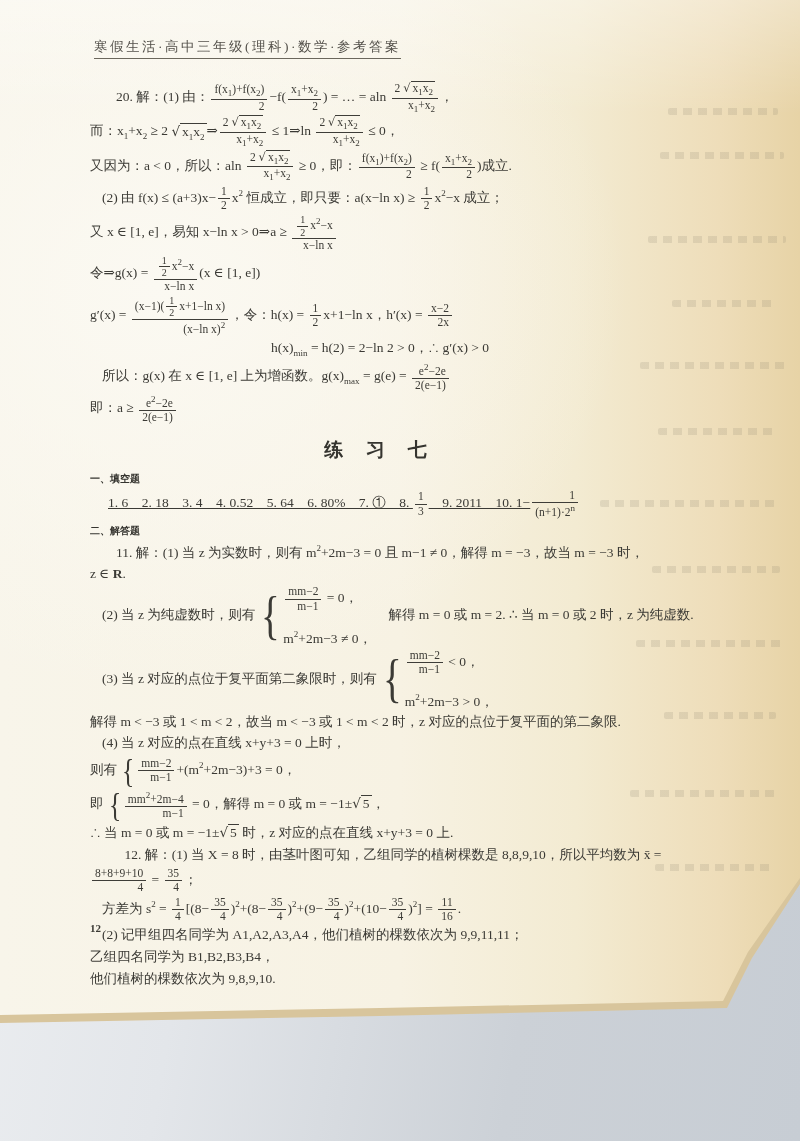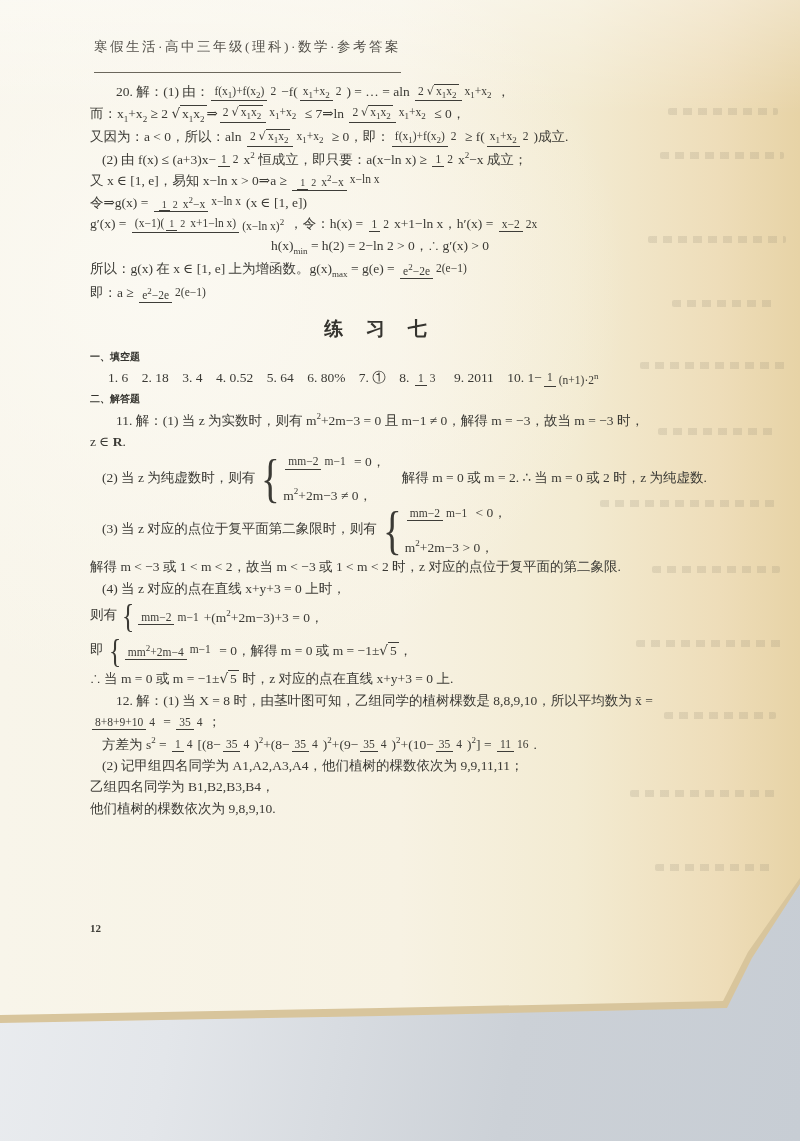--- a/index.html
+++ b/index.html
@@ -16,33 +16,33 @@
     position:absolute;inset:0;
     background:
       linear-gradient(180deg,rgba(255,255,255,.35) 0%,rgba(255,255,255,0) 10%),
       radial-gradient(90% 55% at 20% 25%,#fbf9f2 0%,rgba(251,249,242,0) 65%),
       linear-gradient(90deg,#f8f5ea 0%,#f7f2e3 50%,#f3ebd2 72%,#eeddb9 90%,#e7d3a6 100%);
     clip-path:polygon(0 0,800px 0,800px 878px,748px 952px,723px 1001px,380px 1008px,0 1015px);
   }
   .header{
     position:absolute;left:94px;top:38px;
     font-size:13.5px;letter-spacing:2.5px;color:#53504a;
-    border-bottom:1px solid #6b675c;padding-bottom:16px;white-space:nowrap;
+    border-bottom:1px solid #6b675c;padding-bottom:2px;white-space:nowrap;
   }
   .content{
     position:absolute;left:90px;top:80px;width:580px;
     font-size:13.5px;color:#3b3a35;line-height:1.45;
   }
   .line{margin:2px 0;white-space:nowrap;}
   .heading{text-align:center;font-weight:bold;font-size:19px;letter-spacing:9px;color:#35342f;margin:12px 0 8px;}
   .sub{font-weight:bold;font-size:10px;margin:5px 0 3px;color:#35342f;}
   .bold{font-weight:bold;}
   sup{font-size:9px;}
   sub{font-size:9px;}
-  .fr{display:inline-flex;vertical-align:middle;text-align:center;margin:0 2px;font-size:11.5px;line-height:1.15;}
+  .fr{display:inline-flex;flex-direction:column;vertical-align:middle;text-align:right;margin:0 2px;font-size:11.5px;line-height:1.15;}
   .fr .nu{display:block;border-bottom:1px solid #3e3d38;padding:0 3px;white-space:nowrap;}
   .fr .de{display:block;padding:0 3px;white-space:nowrap;}
   .fr .fr{font-size:10px;}
   .sq{white-space:nowrap;}
   .sq .sym{font-family:"DejaVu Sans",sans-serif;}
   .sq .rad{border-top:1px solid #3e3d38;padding:0 2px;}
   .cs{display:inline-flex;align-items:center;vertical-align:middle;margin:0 3px;}
   .cs .brace{line-height:.95;font-weight:400;color:#3b3a35;transform:scaleX(.75);}
   .cs .stack{display:inline-flex;flex-direction:column;gap:16px;text-align:left;}
   .cs .csline{white-space:nowrap;line-height:1.2;}
@@ -67,21 +67,21 @@
         </span><span>−f(</span><span class="fr">
           <span class="nu"><span>x</span><sub>1</sub><span>+x</span><sub>2</sub></span>
           <span class="de"><span>2</span></span>
         </span><span>) = … = aln </span><span class="fr">
           <span class="nu"><span>2 </span><span class="sq"><span class="sym">√</span><span class="rad"><span>x</span><sub>1</sub><span>x</span><sub>2</sub></span></span></span>
           <span class="de"><span>x</span><sub>1</sub><span>+x</span><sub>2</sub></span>
         </span><span>，</span></div>
       <div class="line" style="margin-left: 0px;"><span>而：x</span><sub>1</sub><span>+x</span><sub>2</sub><span> ≥ 2 </span><span class="sq"><span class="sym">√</span><span class="rad"><span>x</span><sub>1</sub><span>x</span><sub>2</sub></span></span><span>⇒</span><span class="fr">
           <span class="nu"><span>2 </span><span class="sq"><span class="sym">√</span><span class="rad"><span>x</span><sub>1</sub><span>x</span><sub>2</sub></span></span></span>
           <span class="de"><span>x</span><sub>1</sub><span>+x</span><sub>2</sub></span>
-        </span><span> ≤ 7⇒ln </span><span class="fr">
+        </span><span> ≤ 1⇒ln </span><span class="fr">
           <span class="nu"><span>2 </span><span class="sq"><span class="sym">√</span><span class="rad"><span>x</span><sub>1</sub><span>x</span><sub>2</sub></span></span></span>
           <span class="de"><span>x</span><sub>1</sub><span>+x</span><sub>2</sub></span>
         </span><span> ≤ 0，</span></div>
       <div class="line" style="margin-left: 0px;"><span>又因为：a &lt; 0，所以：aln </span><span class="fr">
           <span class="nu"><span>2 </span><span class="sq"><span class="sym">√</span><span class="rad"><span>x</span><sub>1</sub><span>x</span><sub>2</sub></span></span></span>
           <span class="de"><span>x</span><sub>1</sub><span>+x</span><sub>2</sub></span>
         </span><span> ≥ 0，即：</span><span class="fr">
           <span class="nu"><span>f(x</span><sub>1</sub><span>)+f(x</span><sub>2</sub><span>)</span></span>
           <span class="de"><span>2</span></span>
         </span><span> ≥ f(</span><span class="fr">
@@ -116,31 +116,31 @@
             </span><span>x+1−ln x)</span></span>
           <span class="de"><span>(x−ln x)</span><sup>2</sup></span>
         </span><span>，令：h(x) = </span><span class="fr">
           <span class="nu"><span>1</span></span>
           <span class="de"><span>2</span></span>
         </span><span>x+1−ln x，h′(x) = </span><span class="fr">
           <span class="nu"><span>x−2</span></span>
           <span class="de"><span>2x</span></span>
         </span></div>
       <div class="line" style="margin-left: 0px; text-align: center;"><span>h(x)</span><sub>min</sub><span> = h(2) = 2−ln 2 &gt; 0，∴ g′(x) &gt; 0</span></div>
-      <div class="line" style="margin-left: 0px;"><span>所以：g(x) 在 x ∈ [1, e] 上为增函数。g(x)</span><sub>max</sub><span> = g(e) = </span><span class="fr">
+      <div class="line" style="margin-left: 12px;"><span>所以：g(x) 在 x ∈ [1, e] 上为增函数。g(x)</span><sub>max</sub><span> = g(e) = </span><span class="fr">
           <span class="nu"><span>e</span><sup>2</sup><span>−2e</span></span>
           <span class="de"><span>2(e−1)</span></span>
         </span></div>
       <div class="line" style="margin-left: 0px;"><span>即：a ≥ </span><span class="fr">
           <span class="nu"><span>e</span><sup>2</sup><span>−2e</span></span>
           <span class="de"><span>2(e−1)</span></span>
         </span></div>
       <div class="heading">练 习 七</div>
       <div class="sub">一、填空题</div>
-      <div class="line" style="margin-left: 18px;"><span>1. 6　2. 18　3. 4　4. 0.52　5. 64　6. 80%　7. ①　8. </span><span class="fr">
+      <div class="line" style="margin-left: 18px; text-decoration: underline;"><span>1. 6　2. 18　3. 4　4. 0.52　5. 64　6. 80%　7. ①　8. </span><span class="fr">
           <span class="nu"><span>1</span></span>
           <span class="de"><span>3</span></span>
         </span><span>　9. 2011　10. 1−</span><span class="fr">
           <span class="nu"><span>1</span></span>
           <span class="de"><span>(n+1)·2</span><sup>n</sup></span>
         </span></div>
       <div class="sub">二、解答题</div>
       <div class="line" style="margin-left: 26px;"><span>11. 解：(1) 当 z 为实数时，则有 m</span><sup>2</sup><span>+2m−3 = 0 且 m−1 ≠ 0，解得 m = −3，故当 m = −3 时，</span></div>
       <div class="line" style="margin-left: 0px;"><span>z ∈ </span><span class="bold">R</span><span>.</span></div>
       <div class="line" style="margin-left: 12px;"><span>(2) 当 z 为纯虚数时，则有</span><span class="cs">
@@ -177,21 +177,21 @@
       <div class="line" style="margin-left: 0px;"><span>即</span><span class="cs">
           <span class="brace" style="font-size: 34px;">{</span>
           <span class="stack">
             <span class="csline"><span class="fr">
                 <span class="nu"><span>mm</span><sup>2</sup><span>+2m−4</span></span>
                 <span class="de"><span>m−1</span></span>
               </span><span> = 0，解得 m = 0 或 m = −1±</span><span class="sq"><span class="sym">√</span><span class="rad"><span>5</span></span></span><span>，</span></span>
           </span>
         </span></div>
       <div class="line" style="margin-left: 0px;"><span>∴ 当 m = 0 或 m = −1±</span><span class="sq"><span class="sym">√</span><span class="rad"><span>5</span></span></span><span> 时，z 对应的点在直线 x+y+3 = 0 上.</span></div>
-      <div class="line" style="margin-left: 26px;"><span>12. 解：(1) 当 X = 8 时，由茎叶图可知，乙组同学的植树棵数是 8,8,9,10，所以平均数为 x̄ =</span></div>
+      <div class="line" style="margin-left: 26px; text-align: center;"><span>12. 解：(1) 当 X = 8 时，由茎叶图可知，乙组同学的植树棵数是 8,8,9,10，所以平均数为 x̄ =</span></div>
       <div class="line" style="margin-left: 0px;"><span class="fr">
           <span class="nu"><span>8+8+9+10</span></span>
           <span class="de"><span>4</span></span>
         </span><span> = </span><span class="fr">
           <span class="nu"><span>35</span></span>
           <span class="de"><span>4</span></span>
         </span><span>；</span></div>
       <div class="line" style="margin-left: 12px;"><span>方差为 s</span><sup>2</sup><span> = </span><span class="fr">
           <span class="nu"><span>1</span></span>
           <span class="de"><span>4</span></span>

